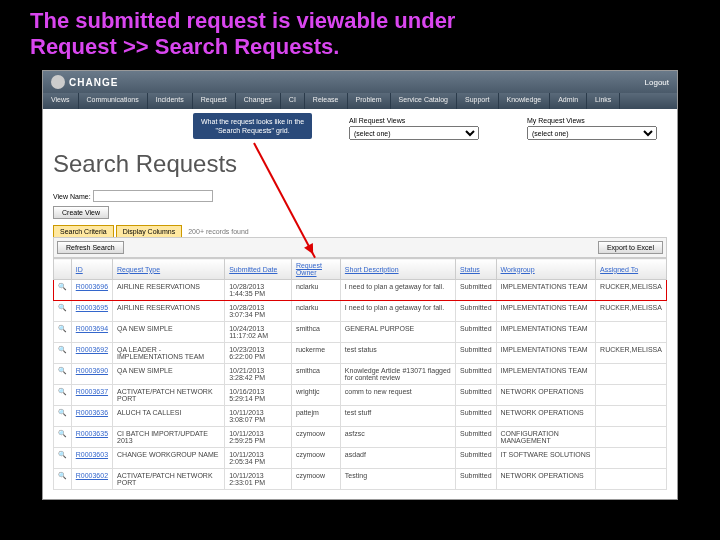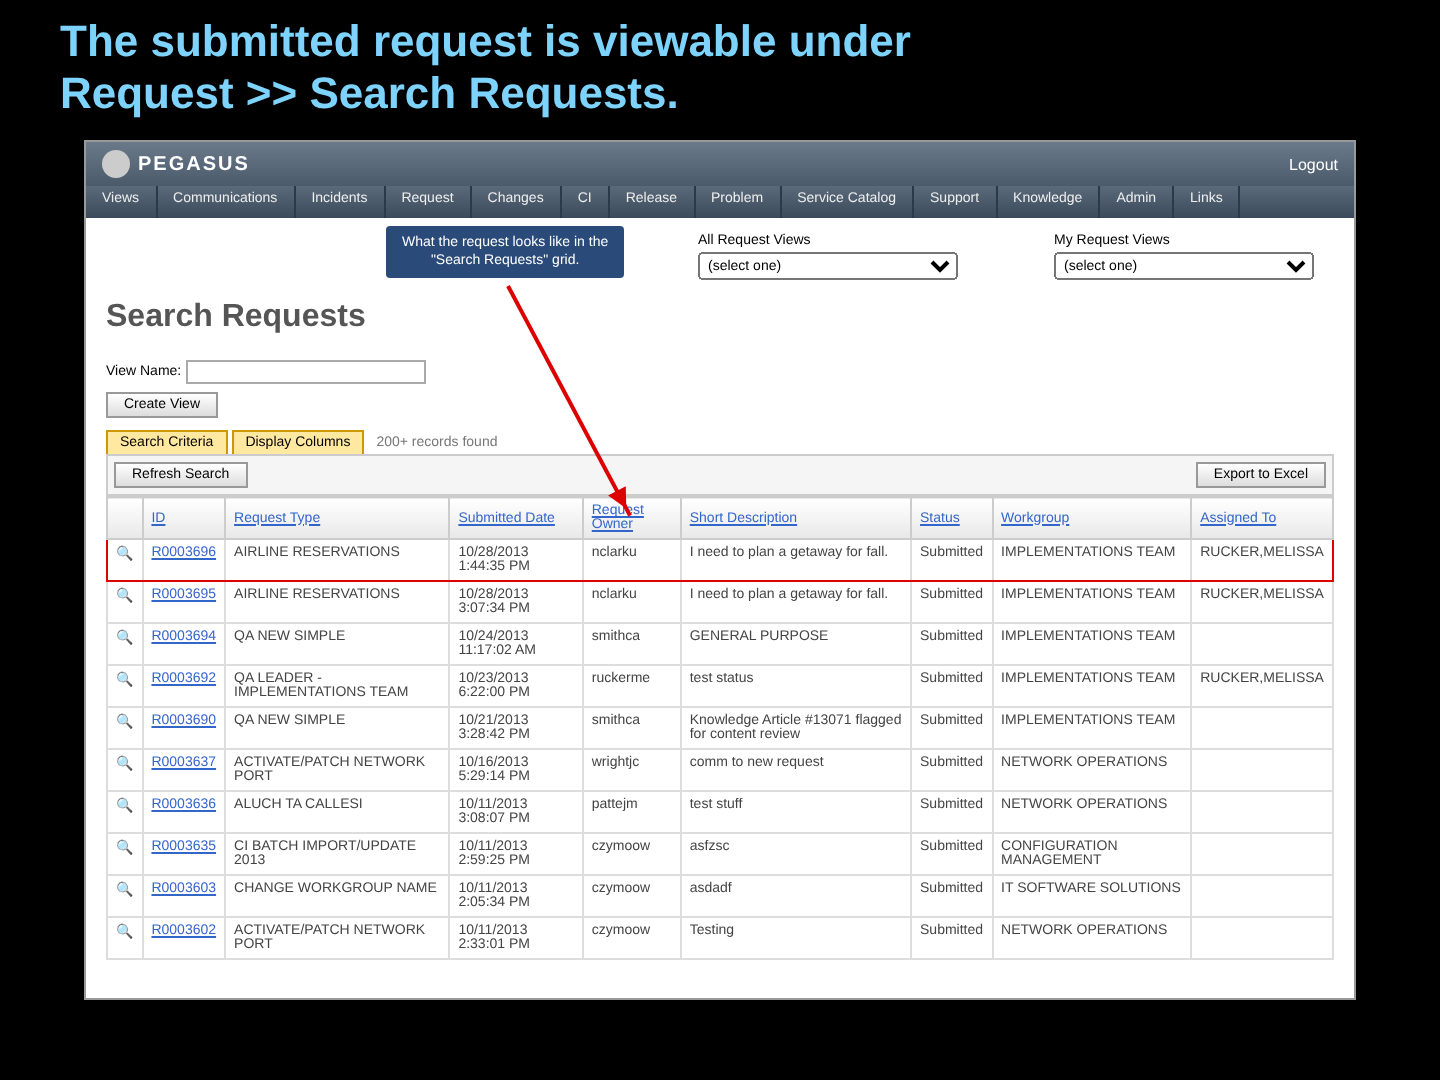--- a/index.html
+++ b/index.html
@@ -1,35 +1,35 @@
 <!DOCTYPE html>
 <html><head>
 <meta charset="utf-8">
 <style>
 *{margin:0;padding:0;box-sizing:border-box;font-family:Arial,sans-serif}
 body{width:720px;height:540px;background:#000;overflow:hidden}
 .slide{width:720px;height:540px;background:#000;position:relative}
-.heading{padding:8px 30px 10px;font-size:22px;font-weight:bold;color:#7dd3fc}
+.heading{padding:8px 30px 10px;font-size:22px;font-weight:bold;color:#d946ef}
 .heading .sub{}
 .screenshot{margin:0 42px;background:#fff;border:1px solid #999;height:430px;position:relative;font-size:9px;overflow:hidden}
 .topbar{background:linear-gradient(#6a7a8a,#4a5a6a);height:22px;display:flex;align-items:center;color:#fff;padding:0 8px;font-size:10px}
 .logo{font-weight:bold;letter-spacing:1px}
 .logo-icon{display:inline-block;width:14px;height:14px;background:#ccc;border-radius:50%;margin-right:4px;vertical-align:middle}
 .logout{margin-left:auto;font-size:8px}
 .menubar{background:linear-gradient(#5a6a7a,#3a4a5a);height:16px;display:flex;color:#eee;font-size:7px}
 .menubar span{padding:3px 8px;border-right:1px solid #2a3a4a}
 .callout{position:absolute;top:42px;left:150px;background:#2a4a7a;color:#fff;padding:4px 8px;font-size:7px;border-radius:2px;text-align:center;line-height:1.3;z-index:5}
 .callout::after{content:'';position:absolute;bottom:-4px;left:50%;margin-left:-4px;border:4px solid transparent;border-top-color:#2a4a7a}
 .arrow{position:absolute;top:72px;left:210px;width:2px;height:130px;background:#d00;transform:rotate(-28deg);transform-origin:top;z-index:4}
 .arrow::after{content:'';position:absolute;bottom:-1px;left:-4px;border:5px solid transparent;border-top:10px solid #d00}
 .body{padding:35px 10px 6px;position:relative}
 .views{display:flex;gap:48px;position:absolute;right:20px;top:8px;font-size:7px}
 .viewblock label{display:block;margin-bottom:2px}
 .viewblock select{width:130px;font-size:7px;height:14px}
-h2.sr{font-size:16px;color:#555;margin:6px 0 12px;font-weight:bold}
+h2.sr{font-size:24px;color:#555;margin:6px 0 12px;font-weight:normal}
 .viewrow{font-size:7px;margin-bottom:4px}
 .viewrow input{width:120px;height:12px;font-size:7px;border:1px solid #aaa}
 .btn{background:linear-gradient(#fff,#ddd);border:1px solid #999;padding:2px 8px;font-size:7px;cursor:pointer}
 .tabs{display:flex;gap:2px;margin-top:6px;font-size:7px;align-items:center}
 .tab{background:#ffe8a0;border:1px solid #c90;padding:2px 6px;border-bottom:none}
 .records{color:#777;margin-left:4px}
 .toolbar{display:flex;justify-content:space-between;border:1px solid #ccc;padding:3px;background:#f5f5f5}
 table{width:100%;border-collapse:collapse;font-size:7px}
 th{background:linear-gradient(#fff,#e8e8e8);border:1px solid #ccc;padding:3px 4px;text-align:left;color:#3366cc;font-weight:normal;text-decoration:underline}
 td{border:1px solid #ddd;padding:3px 4px;color:#444;vertical-align:top}
@@ -44,21 +44,21 @@
 
 <div class="slide">
   <div class="heading">
     <span>The submitted request is viewable under</span><br>
     <span class="sub">Request &gt;&gt; Search Requests</span><span>.</span>
   </div>
 
   <div class="screenshot">
     <div class="topbar">
       <span class="logo-icon"></span>
-      <span class="logo">PEGASUS</span>
+      <span class="logo">CHANGE</span>
       <span class="logout">Logout</span>
     </div>
     <div class="menubar">
       <span>Views</span>
       <span>Communications</span>
       <span>Incidents</span>
       <span>Request</span>
       <span>Changes</span>
       <span>CI</span>
       <span>Release</span>

